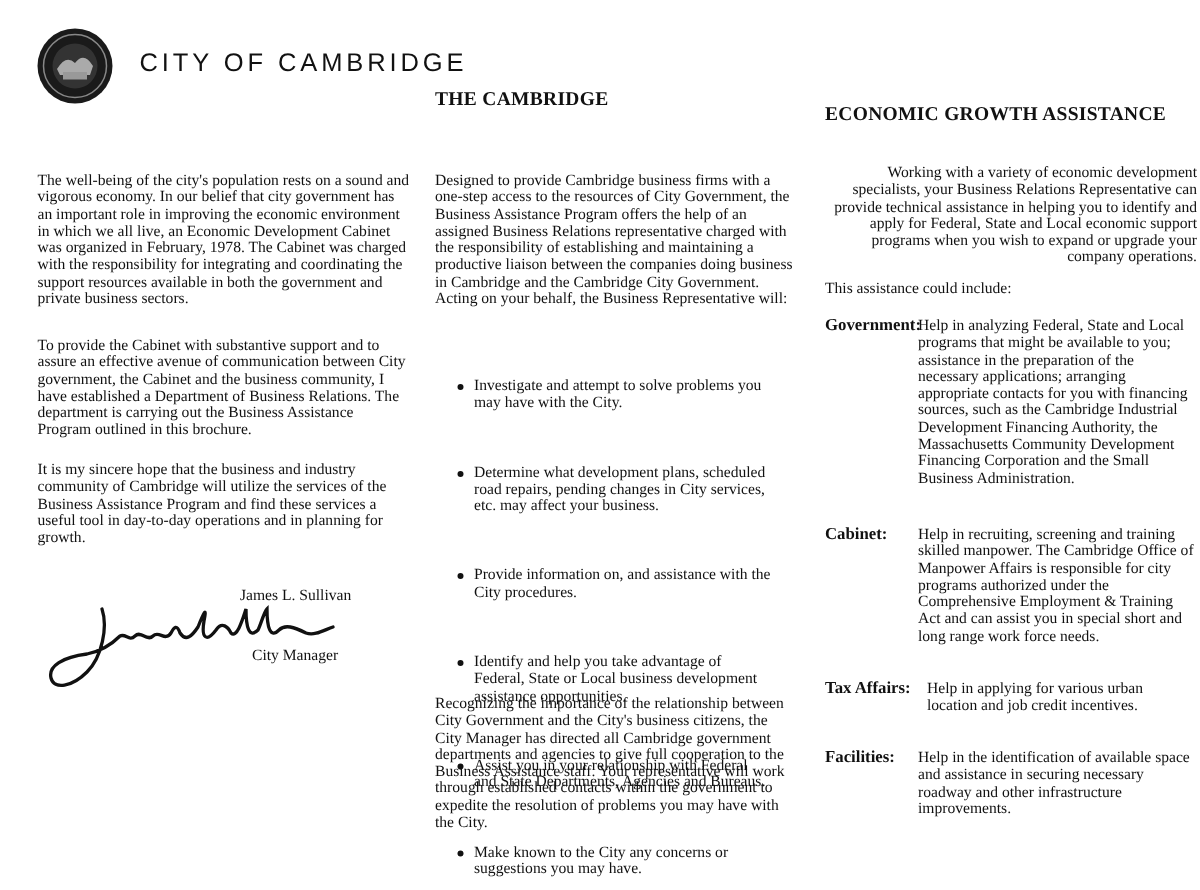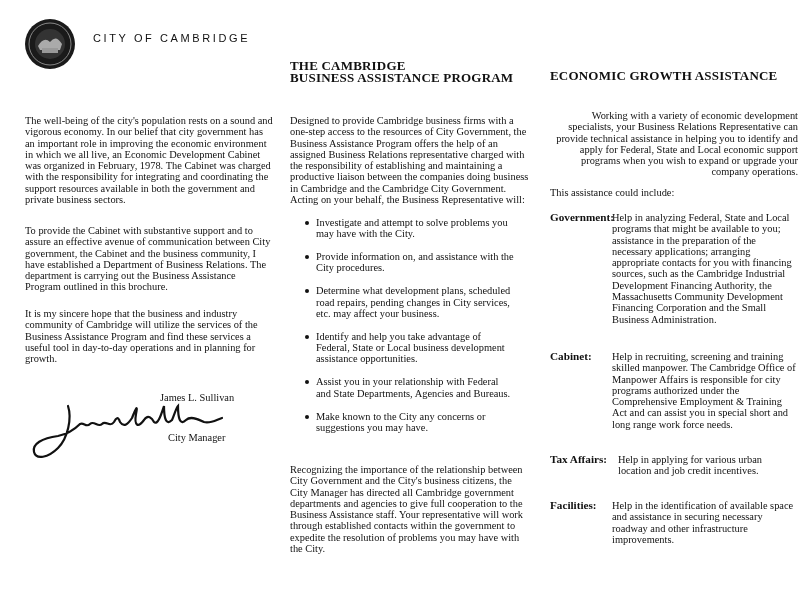--- a/index.html
+++ b/index.html
@@ -8,32 +8,32 @@
     font-family: "Liberation Serif", "DejaVu Serif", serif;
     color: #111;
   }
   .abs { position: absolute; }
   .seal {
     left: 24px; top: 18px; width: 52px; height: 52px;
   }
   .city-title {
     left: 93px; top: 32px;
     font-family: "Liberation Sans", "DejaVu Sans", sans-serif;
-    font-size: 11px; letter-spacing: 2.6px; color: #111;
+    font-size: 17px; letter-spacing: 2.6px; color: #111;
   }
   .col { font-size: 10.4px; line-height: 11.3px; }
   .col1 { left: 25px; width: 248px; }
   .col2 { left: 290px; width: 240px; }
   .col3 { left: 550px; width: 248px; }
   .heading {
     font-weight: bold; text-align: left; font-size: 13px; line-height: 12px;
     letter-spacing: 0.2px;
   }
   .bullets { list-style: none; margin: 0; padding: 0; }
-  .bullets li { position: relative; padding-left: 11px; margin-bottom: 11.6px; }
+  .bullets li { position: relative; padding-left: 11px; margin-bottom: 11.6px; margin-top: 35px; }
   .bullets li .dot {
     position: absolute; left: 0; top: 4px; width: 4px; height: 4px; border-radius: 50%;
     background: #111;
   }
   .term-row { display: flex; position: absolute; left: 550px; width: 250px; }
   .term-label { font-weight: bold; font-size: 11.2px; width: 62px; flex: none; line-height: 11.3px; }
   .term-desc { font-size: 10.4px; line-height: 11.3px; width: 186px; }
   .sig { left: 28px; top: 398px; width: 220px; height: 70px; }
 </style>
 </head>
@@ -56,28 +56,27 @@
 <div class="abs col" style="left:160px; top:392px;">James L. Sullivan</div>
 <div class="abs sig">
   <svg width="220" height="70" viewBox="0 0 220 70">
     <path d="M40 8 C44 20 40 40 30 50 C20 60 8 62 6 54 C4 46 14 40 30 38 C40 36 48 30 52 26 C56 24 58 30 62 26 C66 22 70 30 74 26 C78 22 82 30 86 24 C88 20 90 18 92 24 C96 30 100 26 104 20 C108 10 110 6 108 16 C106 28 110 30 116 22 C120 16 124 20 126 24 C130 28 134 14 136 8 C136 20 138 28 144 22 C146 18 148 10 150 8 C150 20 152 28 158 22 C162 18 168 20 176 24 C182 26 188 22 194 20" fill="none" stroke="#111" stroke-width="2.2" stroke-linecap="round"></path>
   </svg>
 </div>
 <div class="abs col" style="left:168px; top:432px;">City Manager</div>
 
 <div class="abs heading" style="left:290px; width:240px; top:60px;">
   <div>THE CAMBRIDGE</div>
-  <div>BUSINESS ASSISTANCE PROGRAM</div>
 </div>
 <div class="abs col col2" style="top:115px;">Designed to provide Cambridge business firms with a one-step access to the resources of City Government, the Business Assistance Program offers the help of an assigned Business Relations representative charged with the responsibility of establishing and maintaining a productive liaison between the companies doing business in Cambridge and the Cambridge City Government.  Acting on your behalf, the Business Representative will:</div>
 <div class="abs col" style="left:305px; width:210px; top:217px;">
   <ul class="bullets">
     <li><span class="dot"></span><span>Investigate and attempt to solve problems you may have with the City.</span></li>
+    <li><span class="dot"></span><span>Determine what development plans, scheduled road repairs, pending changes in City services, etc. may affect your business.</span></li>
     <li><span class="dot"></span><span>Provide information on, and assistance with the City procedures.</span></li>
-    <li><span class="dot"></span><span>Determine what development plans, scheduled road repairs, pending changes in City services, etc. may affect your business.</span></li>
     <li><span class="dot"></span><span>Identify and help you take advantage of Federal, State or Local business development assistance opportunities.</span></li>
     <li><span class="dot"></span><span>Assist you in your relationship with Federal and State Departments, Agencies and Bureaus.</span></li>
     <li><span class="dot"></span><span>Make known to the City any concerns or suggestions you may have.</span></li>
   </ul>
 </div>
 <div class="abs col col2" style="top:464px;">Recognizing the importance of the relationship between City Government and the City's business citizens, the City Manager has directed all Cambridge government departments and agencies to give full cooperation to the Business Assistance staff.  Your representative will work through established contacts within the government to expedite the resolution of problems you may have with the City.</div>
 
 <div class="abs heading" style="left:550px; width:240px; top:70px;">ECONOMIC GROWTH ASSISTANCE</div>
 <div class="abs col col3" style="top:110px;text-align:right;">Working with a variety of economic development specialists, your Business Relations Representative can provide technical assistance in helping you to identify and apply for Federal, State and Local economic support programs when you wish to expand or upgrade your company operations.</div>
 <div class="abs col col3" style="top:187px;">This assistance could include:</div>

